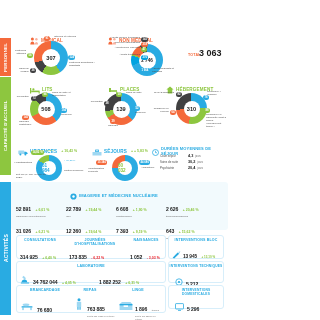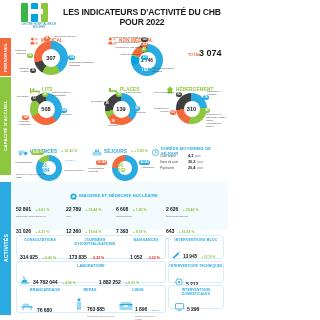--- a/index.html
+++ b/index.html
@@ -66,32 +66,20 @@
 
   .dms-row{display:flex;align-items:baseline;gap:2px;font-size:2.9px;color:#4d4d4d;}
   .dms-row b{font-size:3.8px;color:#1b1b1b;}
   .dms-row .u{font-size:2.6px;color:#6d6d6d;}
 </style>
 </head>
 <body>
 
 <div class="page">
 
-  <div class="header">
-    <div class="logo">
-      <div class="logo-h">
-        <div class="logo-bar lb1"></div>
-        <div class="logo-bar lb2"></div>
-        <div class="logo-bar lb3"></div>
-        <div class="logo-cross"></div>
-      </div>
-      <div class="logo-txt">CENTRE HOSPITALIER DE BIGORRE</div>
-    </div>
-    <div class="title">LES INDICATEURS D'ACTIVITÉ DU CHB POUR 2022</div>
-  </div>
 
   <div class="vtab vtab-personnel">
     <span>PERSONNEL</span>
   </div>
   <div class="vtab vtab-capacite">
     <span>CAPACITÉ D'ACCUEIL</span>
   </div>
   <div class="vtab vtab-activites">
     <span>ACTIVITÉS</span>
   </div>
@@ -150,21 +138,21 @@
   <div class="leaf" style="left:104px;top:42px;width:36px;text-align:right;">Services administratifs</div>
   <div class="pill" style="left:141px;top:42px;background:#f4693b;">318</div>
   <div class="leaf" style="left:104px;top:47px;width:36px;text-align:right;">Agents socio-éducatifs</div>
   <div class="pill" style="left:141px;top:47px;background:#8dc63f;">47</div>
   <div class="leaf" style="left:103px;top:54px;width:37px;text-align:right;">Agents techniques</div>
   <div class="pill" style="left:141px;top:55px;background:#00a3e0;">276</div>
   <div class="pill" style="left:140px;top:68px;background:#29abe2;">1 964</div>
   <div class="leaf" style="left:152px;top:68px;width:26px;">Agents soignants et éducatifs</div>
 
   <div style="position:absolute;left:188px;top:53px;" class="tot-lbl">TOTAL</div>
-  <div style="position:absolute;left:199px;top:48px;" class="tot-val">3 074</div>
+  <div style="position:absolute;left:199px;top:48px;" class="tot-val">3 063</div>
 
   <div style="position:absolute;left:30px;top:80px;" class="sec-title">
     <span class="ico">
       <svg width="10" height="7" viewBox="0 0 10 7">
           <rect x="0" y="1" width="1.2" height="5.5" fill="#8dc63f"></rect>
           <rect x="1.2" y="3.6" width="8.4" height="1.6" fill="#8dc63f"></rect>
           <rect x="8.6" y="4.8" width="1.1" height="1.7" fill="#8dc63f"></rect>
           <circle cx="3.4" cy="2.4" r="1.1" fill="#8dc63f"></circle>
         </svg>
     </span>

